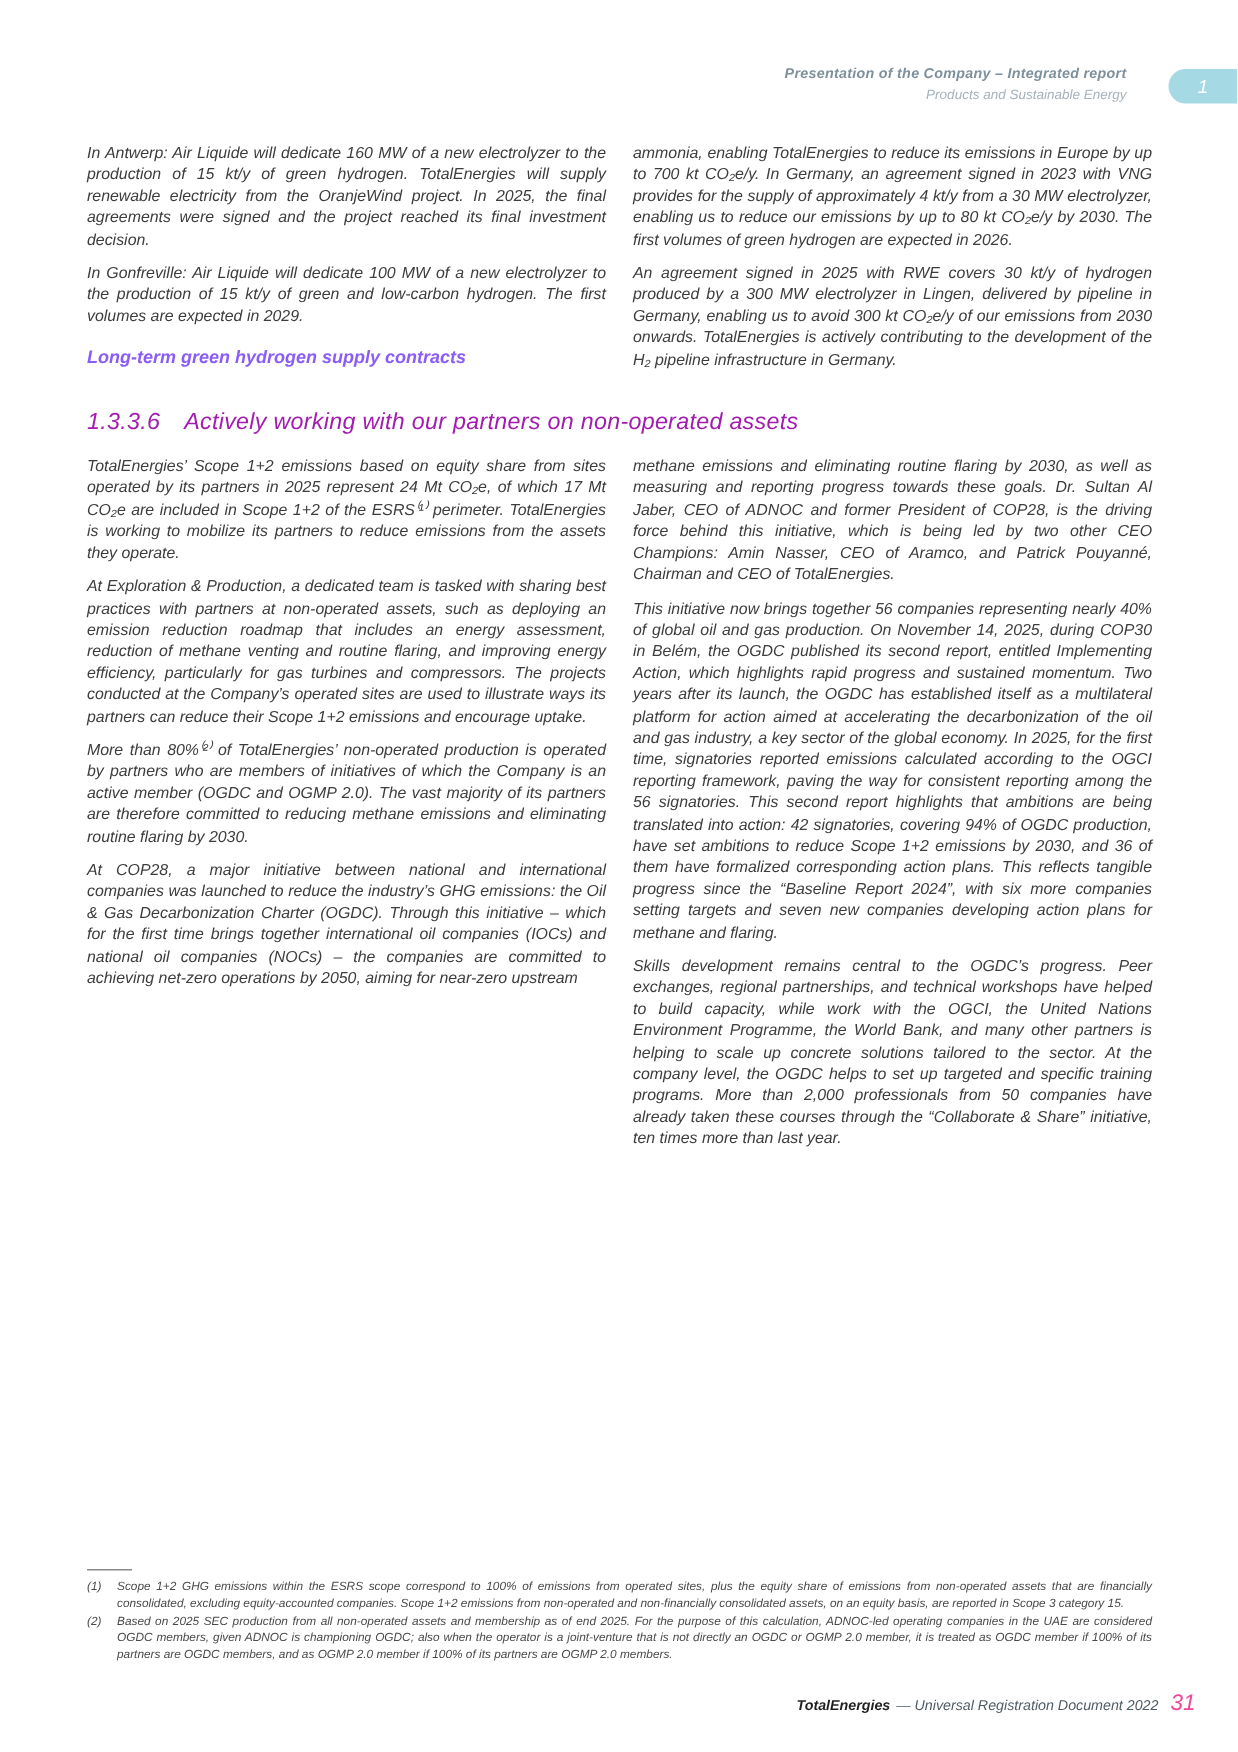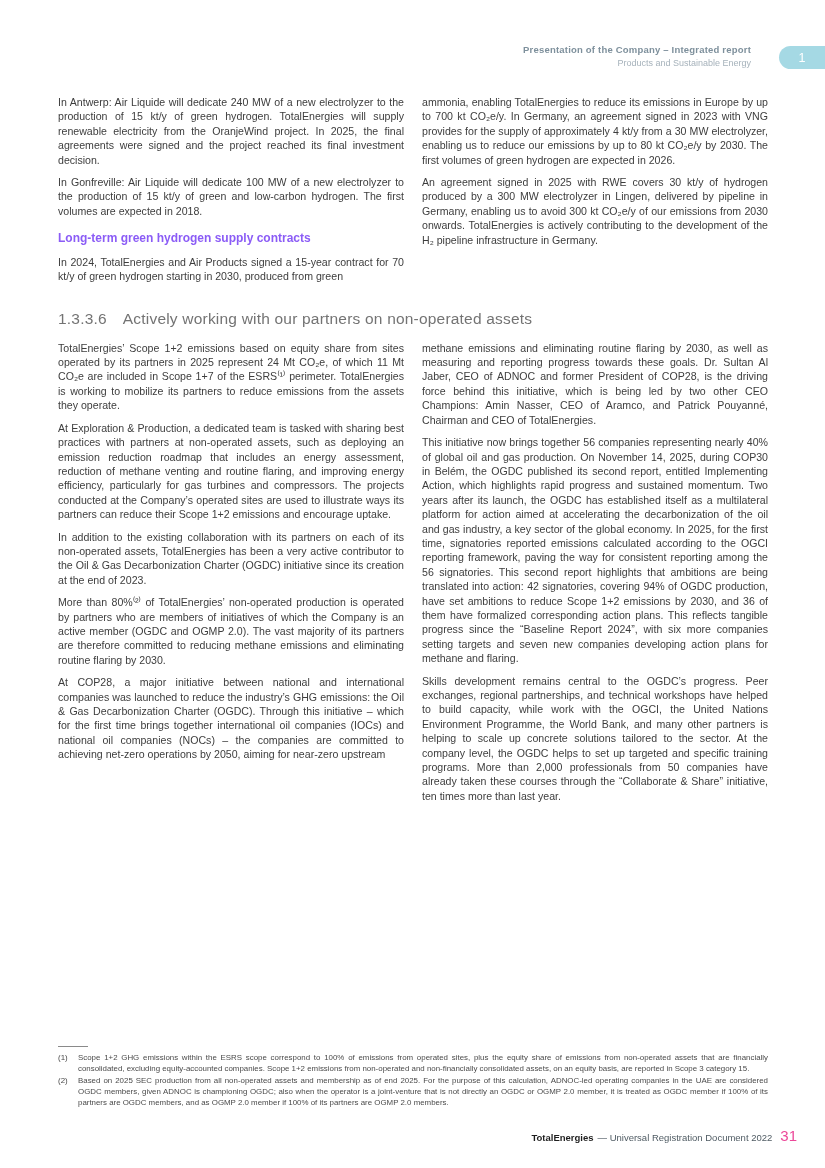--- a/index.html
+++ b/index.html
@@ -1,34 +1,34 @@
 <!DOCTYPE html>
 <html><head>
 <meta charset="utf-8">
 <style>
   * { margin:0; padding:0; box-sizing:border-box; }
   html,body { background:#ffffff; }
   body { font-family:"Liberation Sans", sans-serif; -webkit-font-smoothing:antialiased; }
-  .page { position:relative; width:825px; height:1168px; background:#ffffff; overflow:hidden; margin:0 auto; }
+  .page { position:relative; width:825px; height:1168px; background:#ffffff; overflow:hidden; margin:0 auto;font-style:italic; }
 
   
   .header-meta { position:absolute; top:44px; right:74px; text-align:right; }
   .header-title { font-size:9.5px; font-weight:bold; color:#7e909c; letter-spacing:.2px; }
   .header-subtitle { font-size:9px; color:#a6b2bb; margin-top:3px; }
   .chapter-badge { position:absolute; top:46px; right:0; width:46px; height:23px;
     background:#a5d9e4; border-radius:12px 0 0 12px; color:#ffffff; font-size:12.5px;
     display:flex; align-items:center; justify-content:center; }
 
   
   .content { position:absolute; top:95px; left:58px; width:710px; }
   .cols { display:flex; gap:18px; }
   .col { width:346px; }
   p.body { font-size:10.6px; line-height:1.36; color:#3d3d3d; text-align:justify; margin-bottom:8px; }
   h3.teal { font-size:12px; font-weight:bold; color:#8b5cf6; margin:13px 0 8px; line-height:1.3; }
-  .section-heading { margin:18px 0 13px; font-size:15.5px; color:#737373; font-weight:normal; letter-spacing:.2px; }
+  .section-heading { margin:18px 0 13px; font-size:15.5px; color:#a21caf; font-weight:normal; letter-spacing:.2px; }
   .section-heading .num { margin-right:16px; }
 
   
   .footnotes { position:absolute; left:58px; right:57px; bottom:58px; }
   .fn-rule { width:30px; border-top:1px solid #8a8a8a; margin-bottom:6px; }
   .fn { display:flex; gap:5px; font-size:7.9px; color:#4a4a4a; line-height:1.38; margin-bottom:1px; text-align:justify; }
   .fn .marker { flex:0 0 15px; }
   .fn .fn-text { flex:1; }
 
   
@@ -46,40 +46,38 @@
   <div class="header-meta">
     <div class="header-title">Presentation of the Company – Integrated report</div>
     <div class="header-subtitle">Products and Sustainable Energy</div>
   </div>
   <div class="chapter-badge">1</div>
 
   <div class="content">
 
     <div class="cols">
       <div class="col">
-        <p class="body">In Antwerp: Air Liquide will dedicate 240 MW of a new electrolyzer to the production of 15 kt/y of green hydrogen. TotalEnergies will supply renewable electricity from the OranjeWind project. In 2025, the final agreements were signed and the project reached its final investment decision.</p>
-        <p class="body">In Gonfreville: Air Liquide will dedicate 100 MW of a new electrolyzer to the production of 15 kt/y of green and low-carbon hydrogen. The first volumes are expected in 2018.</p>
+        <p class="body">In Antwerp: Air Liquide will dedicate 160 MW of a new electrolyzer to the production of 15 kt/y of green hydrogen. TotalEnergies will supply renewable electricity from the OranjeWind project. In 2025, the final agreements were signed and the project reached its final investment decision.</p>
+        <p class="body">In Gonfreville: Air Liquide will dedicate 100 MW of a new electrolyzer to the production of 15 kt/y of green and low-carbon hydrogen. The first volumes are expected in 2029.</p>
         <h3 class="teal">Long-term green hydrogen supply contracts</h3>
-        <p class="body">In 2024, TotalEnergies and Air Products signed a 15-year contract for 70 kt/y of green hydrogen starting in 2030, produced from green</p>
       </div>
       <div class="col">
         <p class="body">ammonia, enabling TotalEnergies to reduce its emissions in Europe by up to 700 kt CO₂e/y. In Germany, an agreement signed in 2023 with VNG provides for the supply of approximately 4 kt/y from a 30 MW electrolyzer, enabling us to reduce our emissions by up to 80 kt CO₂e/y by 2030. The first volumes of green hydrogen are expected in 2026.</p>
         <p class="body">An agreement signed in 2025 with RWE covers 30 kt/y of hydrogen produced by a 300 MW electrolyzer in Lingen, delivered by pipeline in Germany, enabling us to avoid 300 kt CO₂e/y of our emissions from 2030 onwards. TotalEnergies is actively contributing to the development of the H₂ pipeline infrastructure in Germany.</p>
       </div>
     </div>
 
     <div class="section-heading">
       <span class="num">1.3.3.6</span><span>Actively working with our partners on non-operated assets</span>
     </div>
 
     <div class="cols">
       <div class="col">
-        <p class="body">TotalEnergies’ Scope 1+2 emissions based on equity share from sites operated by its partners in 2025 represent 24 Mt CO₂e, of which 11 Mt CO₂e are included in Scope 1+7 of the ESRS⁽¹⁾ perimeter. TotalEnergies is working to mobilize its partners to reduce emissions from the assets they operate.</p>
+        <p class="body">TotalEnergies’ Scope 1+2 emissions based on equity share from sites operated by its partners in 2025 represent 24 Mt CO₂e, of which 17 Mt CO₂e are included in Scope 1+2 of the ESRS⁽¹⁾ perimeter. TotalEnergies is working to mobilize its partners to reduce emissions from the assets they operate.</p>
         <p class="body">At Exploration &amp; Production, a dedicated team is tasked with sharing best practices with partners at non-operated assets, such as deploying an emission reduction roadmap that includes an energy assessment, reduction of methane venting and routine flaring, and improving energy efficiency, particularly for gas turbines and compressors. The projects conducted at the Company’s operated sites are used to illustrate ways its partners can reduce their Scope 1+2 emissions and encourage uptake.</p>
-        <p class="body">In addition to the existing collaboration with its partners on each of its non-operated assets, TotalEnergies has been a very active contributor to the Oil &amp; Gas Decarbonization Charter (OGDC) initiative since its creation at the end of 2023.</p>
         <p class="body">More than 80%⁽²⁾ of TotalEnergies’ non-operated production is operated by partners who are members of initiatives of which the Company is an active member (OGDC and OGMP 2.0). The vast majority of its partners are therefore committed to reducing methane emissions and eliminating routine flaring by 2030.</p>
         <p class="body">At COP28, a major initiative between national and international companies was launched to reduce the industry’s GHG emissions: the Oil &amp; Gas Decarbonization Charter (OGDC). Through this initiative – which for the first time brings together international oil companies (IOCs) and national oil companies (NOCs) – the companies are committed to achieving net-zero operations by 2050, aiming for near-zero upstream</p>
       </div>
       <div class="col">
         <p class="body">methane emissions and eliminating routine flaring by 2030, as well as measuring and reporting progress towards these goals. Dr. Sultan Al Jaber, CEO of ADNOC and former President of COP28, is the driving force behind this initiative, which is being led by two other CEO Champions: Amin Nasser, CEO of Aramco, and Patrick Pouyanné, Chairman and CEO of TotalEnergies.</p>
         <p class="body">This initiative now brings together 56 companies representing nearly 40% of global oil and gas production. On November 14, 2025, during COP30 in Belém, the OGDC published its second report, entitled Implementing Action, which highlights rapid progress and sustained momentum. Two years after its launch, the OGDC has established itself as a multilateral platform for action aimed at accelerating the decarbonization of the oil and gas industry, a key sector of the global economy. In 2025, for the first time, signatories reported emissions calculated according to the OGCI reporting framework, paving the way for consistent reporting among the 56 signatories. This second report highlights that ambitions are being translated into action: 42 signatories, covering 94% of OGDC production, have set ambitions to reduce Scope 1+2 emissions by 2030, and 36 of them have formalized corresponding action plans. This reflects tangible progress since the “Baseline Report 2024”, with six more companies setting targets and seven new companies developing action plans for methane and flaring.</p>
         <p class="body">Skills development remains central to the OGDC’s progress. Peer exchanges, regional partnerships, and technical workshops have helped to build capacity, while work with the OGCI, the United Nations Environment Programme, the World Bank, and many other partners is helping to scale up concrete solutions tailored to the sector. At the company level, the OGDC helps to set up targeted and specific training programs. More than 2,000 professionals from 50 companies have already taken these courses through the “Collaborate &amp; Share” initiative, ten times more than last year.</p>
       </div>
     </div>
   </div>

